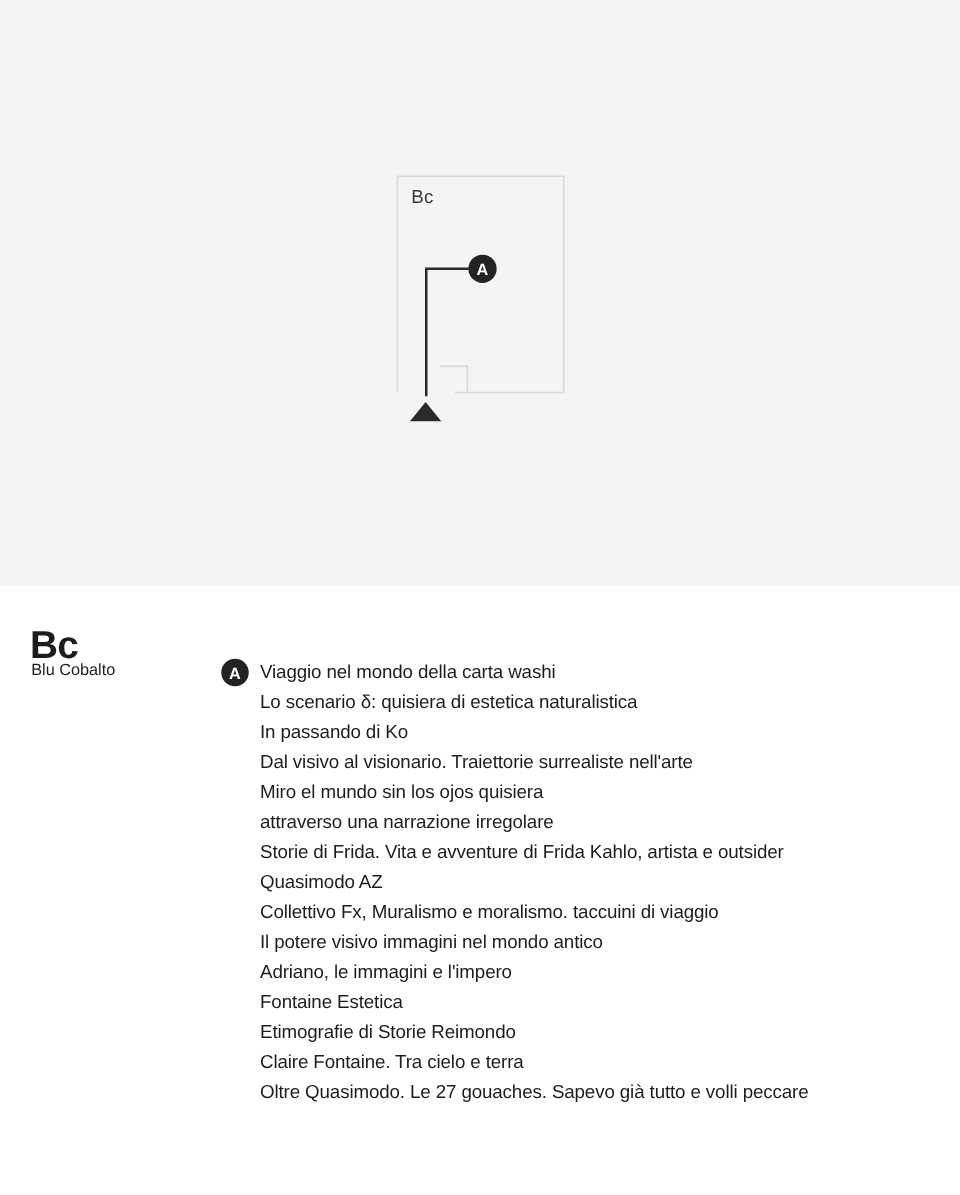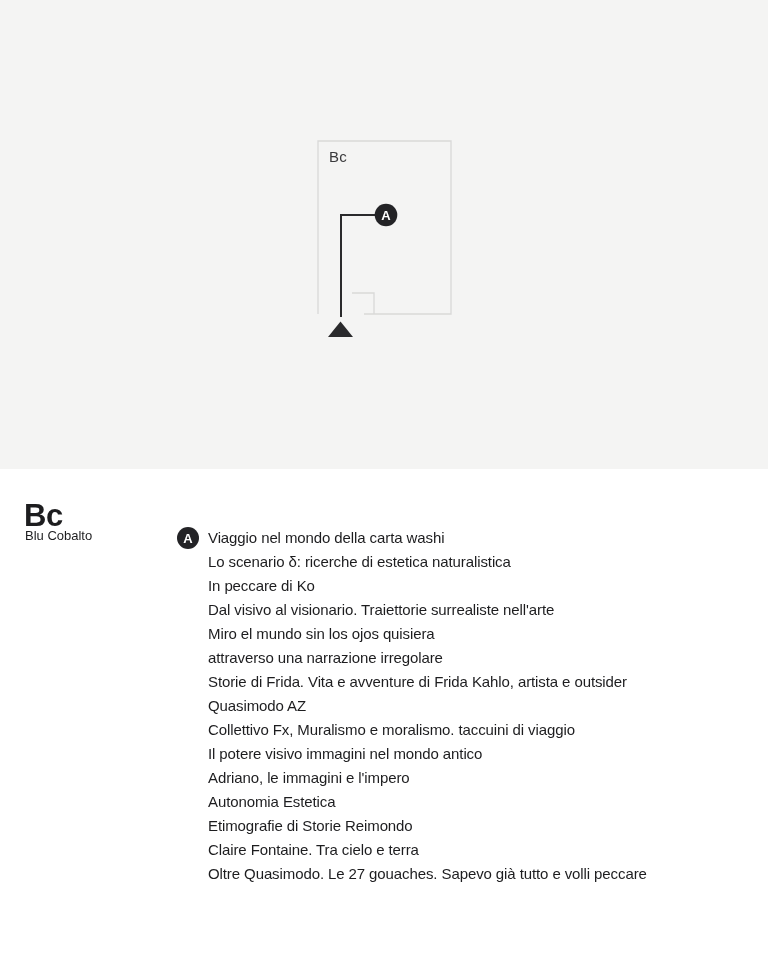--- a/index.html
+++ b/index.html
@@ -66,28 +66,28 @@
     <polygon class="entrance" points="340.5,321.5 353,337 328,337"></polygon>
   </svg>
 </div>
 
 <div class="bottom-panel">
   <div class="legend-code">Bc</div>
   <div class="legend-name">Blu Cobalto</div>
   <div class="legend-marker">A</div>
   <div class="title-list">
       <div class="title-line">Viaggio nel mondo della carta washi</div>
-      <div class="title-line">Lo scenario δ: ricerche di estetica naturalistica</div>
-      <div class="title-line">In peccare di Ko</div>
+      <div class="title-line">Lo scenario δ: quisiera di estetica naturalistica</div>
+      <div class="title-line">In passando di Ko</div>
       <div class="title-line">Dal visivo al visionario. Traiettorie surrealiste nell'arte</div>
       <div class="title-line">Miro el mundo sin los ojos quisiera</div>
       <div class="title-line">attraverso una narrazione irregolare</div>
       <div class="title-line">Storie di Frida. Vita e avventure di Frida Kahlo, artista e outsider</div>
       <div class="title-line">Quasimodo AZ</div>
       <div class="title-line">Collettivo Fx, Muralismo e moralismo. taccuini di viaggio</div>
       <div class="title-line">Il potere visivo immagini nel mondo antico</div>
       <div class="title-line">Adriano, le immagini e l'impero</div>
-      <div class="title-line">Autonomia Estetica</div>
+      <div class="title-line">Fontaine Estetica</div>
       <div class="title-line">Etimografie di Storie Reimondo</div>
       <div class="title-line">Claire Fontaine. Tra cielo e terra</div>
       <div class="title-line">Oltre Quasimodo. Le 27 gouaches. Sapevo già tutto e volli peccare</div>
     </div>
 </div>
 
 </body></html>

